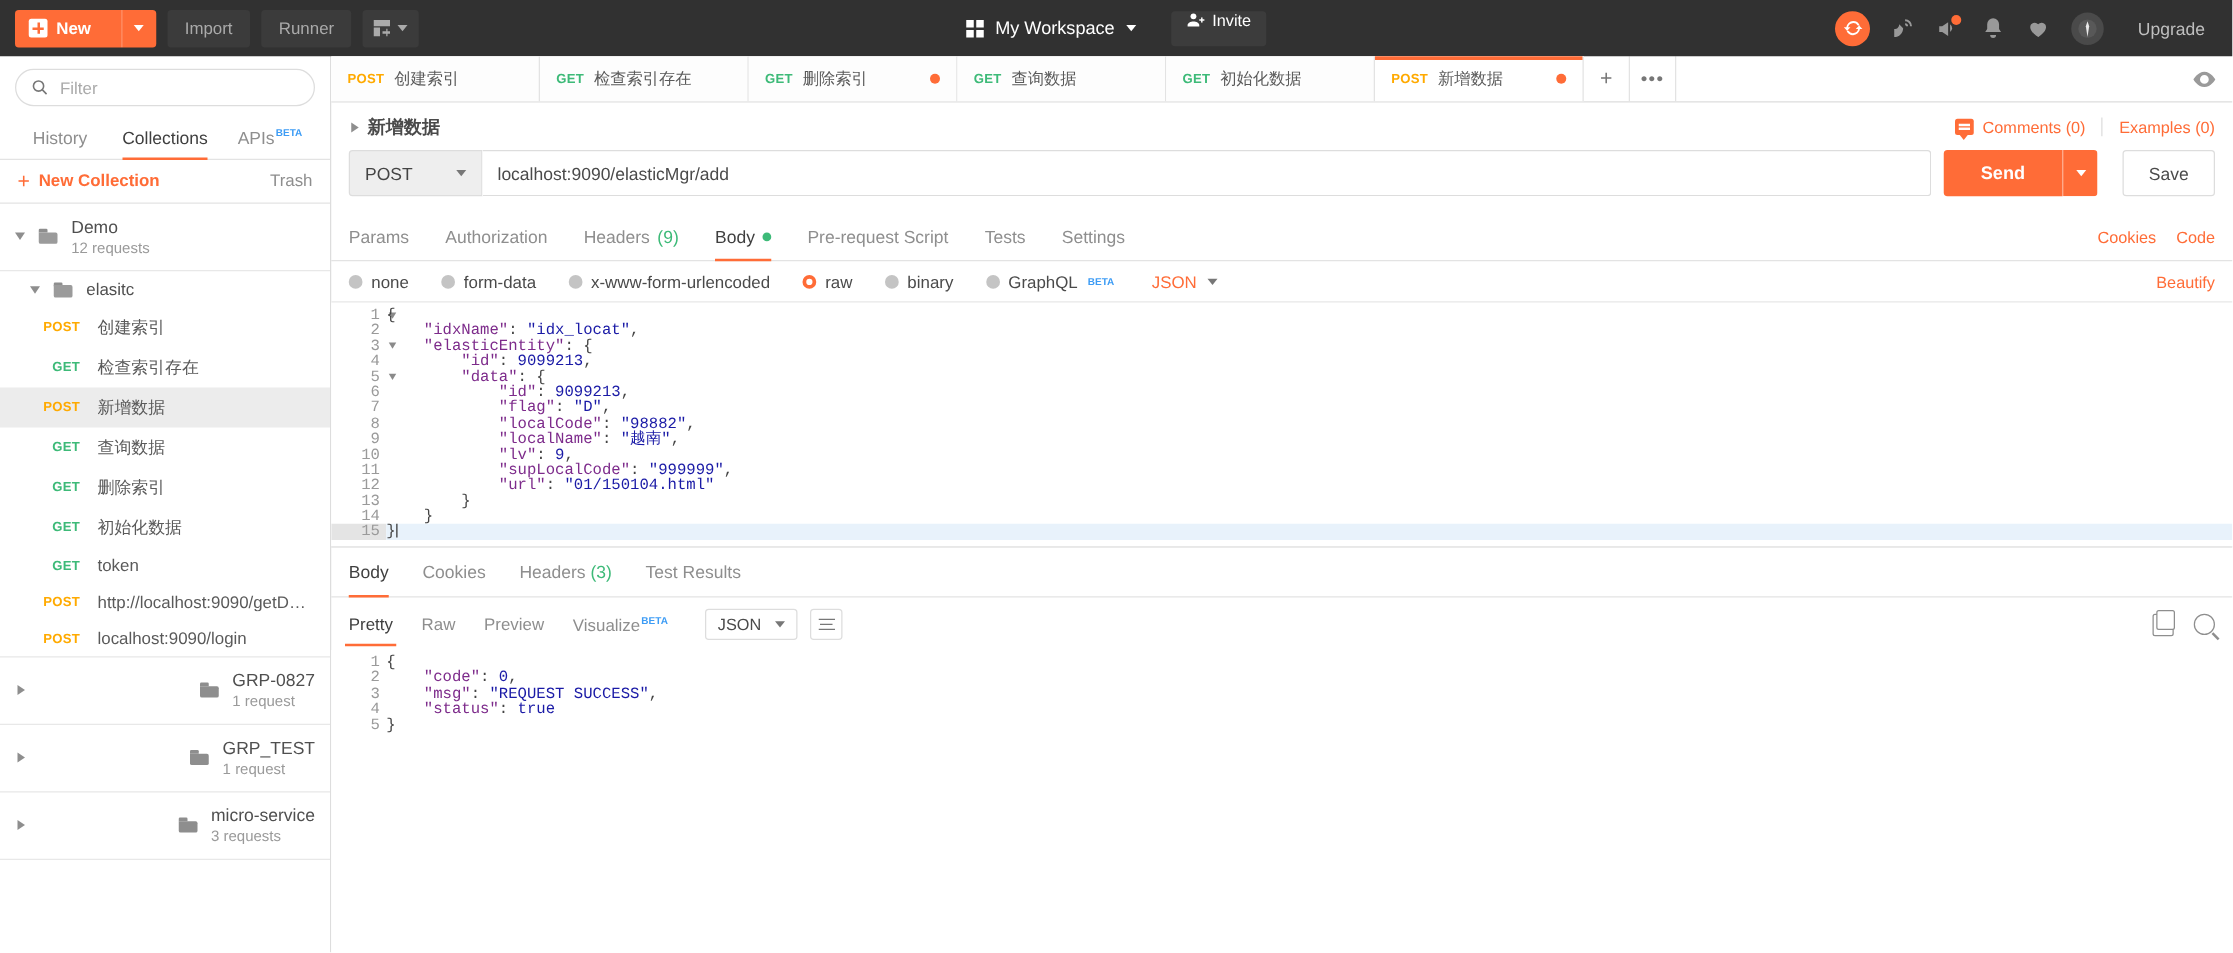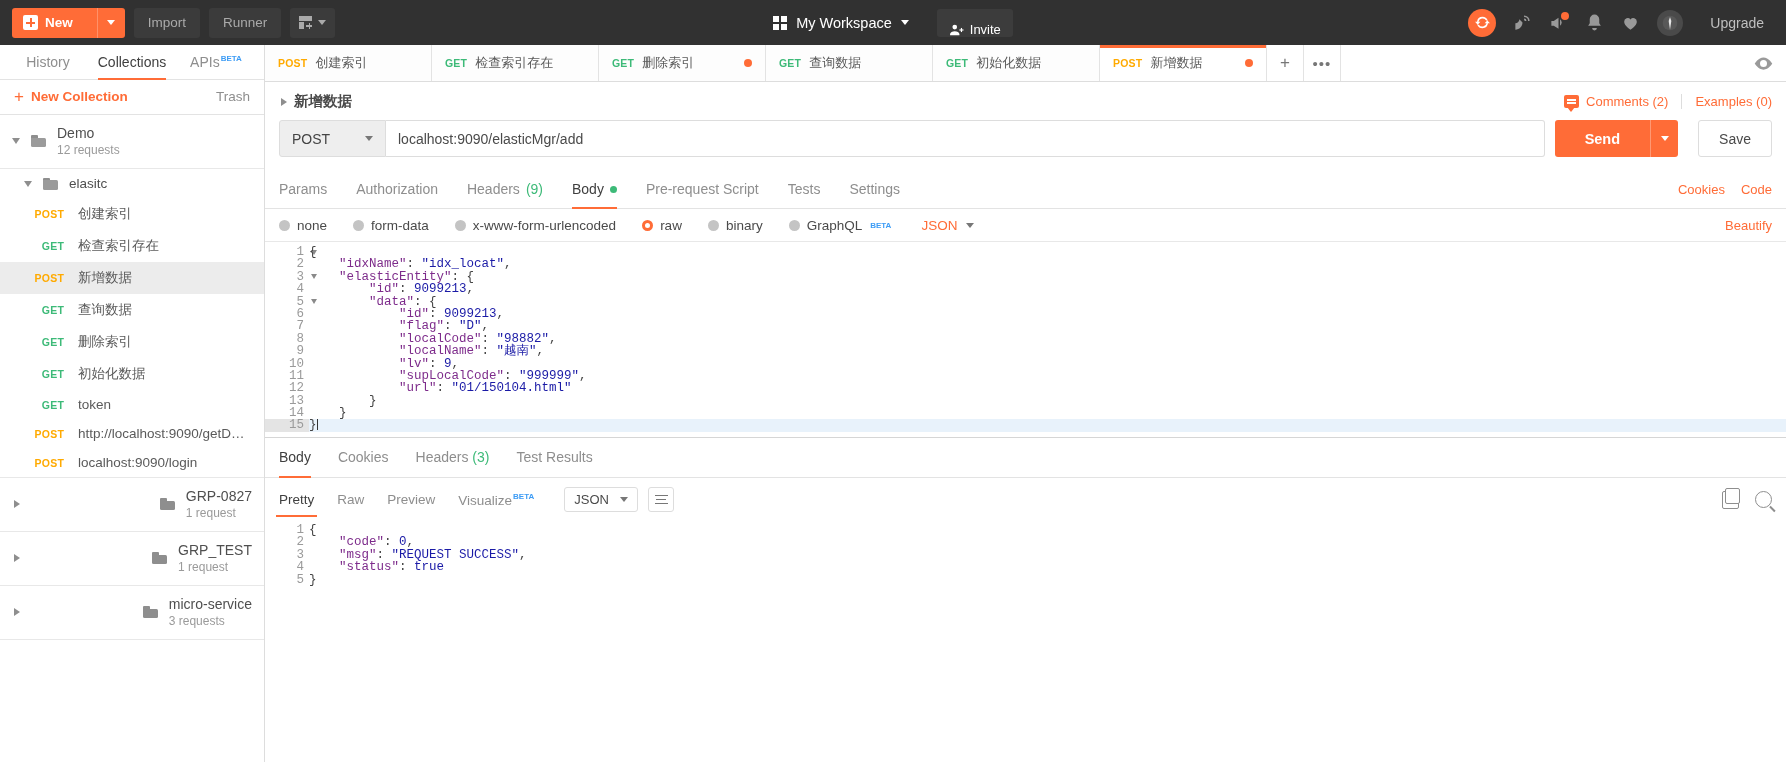--- a/index.html
+++ b/index.html
@@ -57,21 +57,21 @@
 
   .ws-center {
     position: absolute; left: 0; right: 0; display: flex; align-items: center;
     justify-content: center; gap: 28px; pointer-events: none;
   }
   .ws-center > * { pointer-events: auto; }
   .ws-pick { display: flex; align-items: center; gap: 9px; color: #fff; font-size: 14.5px; cursor: pointer; }
   .grid4 { width: 14px; height: 14px; display: grid; grid-template-columns: 6px 6px; grid-template-rows: 6px 6px; gap: 2px; }
   .grid4 span { background: #fff; }
   .btn-invite {
-    display: flex; align-items: flex-end; gap: 6px; height: 28px; padding: 0 12px;
+    display: flex; align-items: flex-start; gap: 6px; height: 28px; padding: 0 12px;
     background: #3c3c3c; border-radius: 3px; color: #fff; font-size: 13px; cursor: pointer;
   }
   .rightico { margin-left: auto; display: flex; align-items: center; gap: 17px; }
   .sync-circle {
     width: 28px; height: 28px; border-radius: 50%; background: #ff6c37;
     display: flex; align-items: center; justify-content: center; cursor: pointer;
   }
   .ic { width: 19px; height: 19px; fill: #999; cursor: pointer; position: relative; }
   .dot-badge {
     position: absolute; right: -1px; top: -1px; width: 8px; height: 8px;
@@ -368,20 +368,29 @@
             <path d="M12 3l2 6-2 13-2-13z" fill="#e8e8e8"></path>
           </svg>
       </div>
       <div class="upgrade">Upgrade</div>
     </div>
   </div>
 
   <div class="main">
 
     <div class="sidebar">
+      <div class="filter-wrap">
+        <div class="filter">
+          <svg width="14" height="14" viewBox="0 0 24 24">
+              <circle cx="10" cy="10" r="7" fill="none" stroke="#777" stroke-width="2.2"></circle>
+              <line x1="15" y1="15" x2="21" y2="21" stroke="#777" stroke-width="2.2"></line>
+            </svg>
+          <input placeholder="Filter" style="">
+        </div>
+      </div>
       <div class="sbtabs">
         <div class="sbtab">History</div>
         <div class="sbtab active">Collections</div>
         <div class="sbtab"><span>APIs</span><span class="beta-sup">BETA</span></div>
       </div>
       <div class="newrow">
         <div class="newcoll">
             <span class="plus-o">+</span>
             <span>New Collection</span>
           </div>
@@ -526,21 +535,21 @@
       </div>
 
       <div class="crumbrow">
         <div class="crumb">
           <span class="tri right"></span>
           <span>新增数据</span>
         </div>
         <div class="crumb-actions">
           <div class="cmt">
             <span class="cmt-ico"></span>
-            <span>Comments (2)</span>
+            <span>Comments (0)</span>
           </div>
           <div class="examples">Examples (0)</div>
         </div>
       </div>
 
       <div class="urlrow">
         <div class="urlgroup">
           <div class="method">
             <span>POST</span>
             <span class="tri-d-o"></span>

